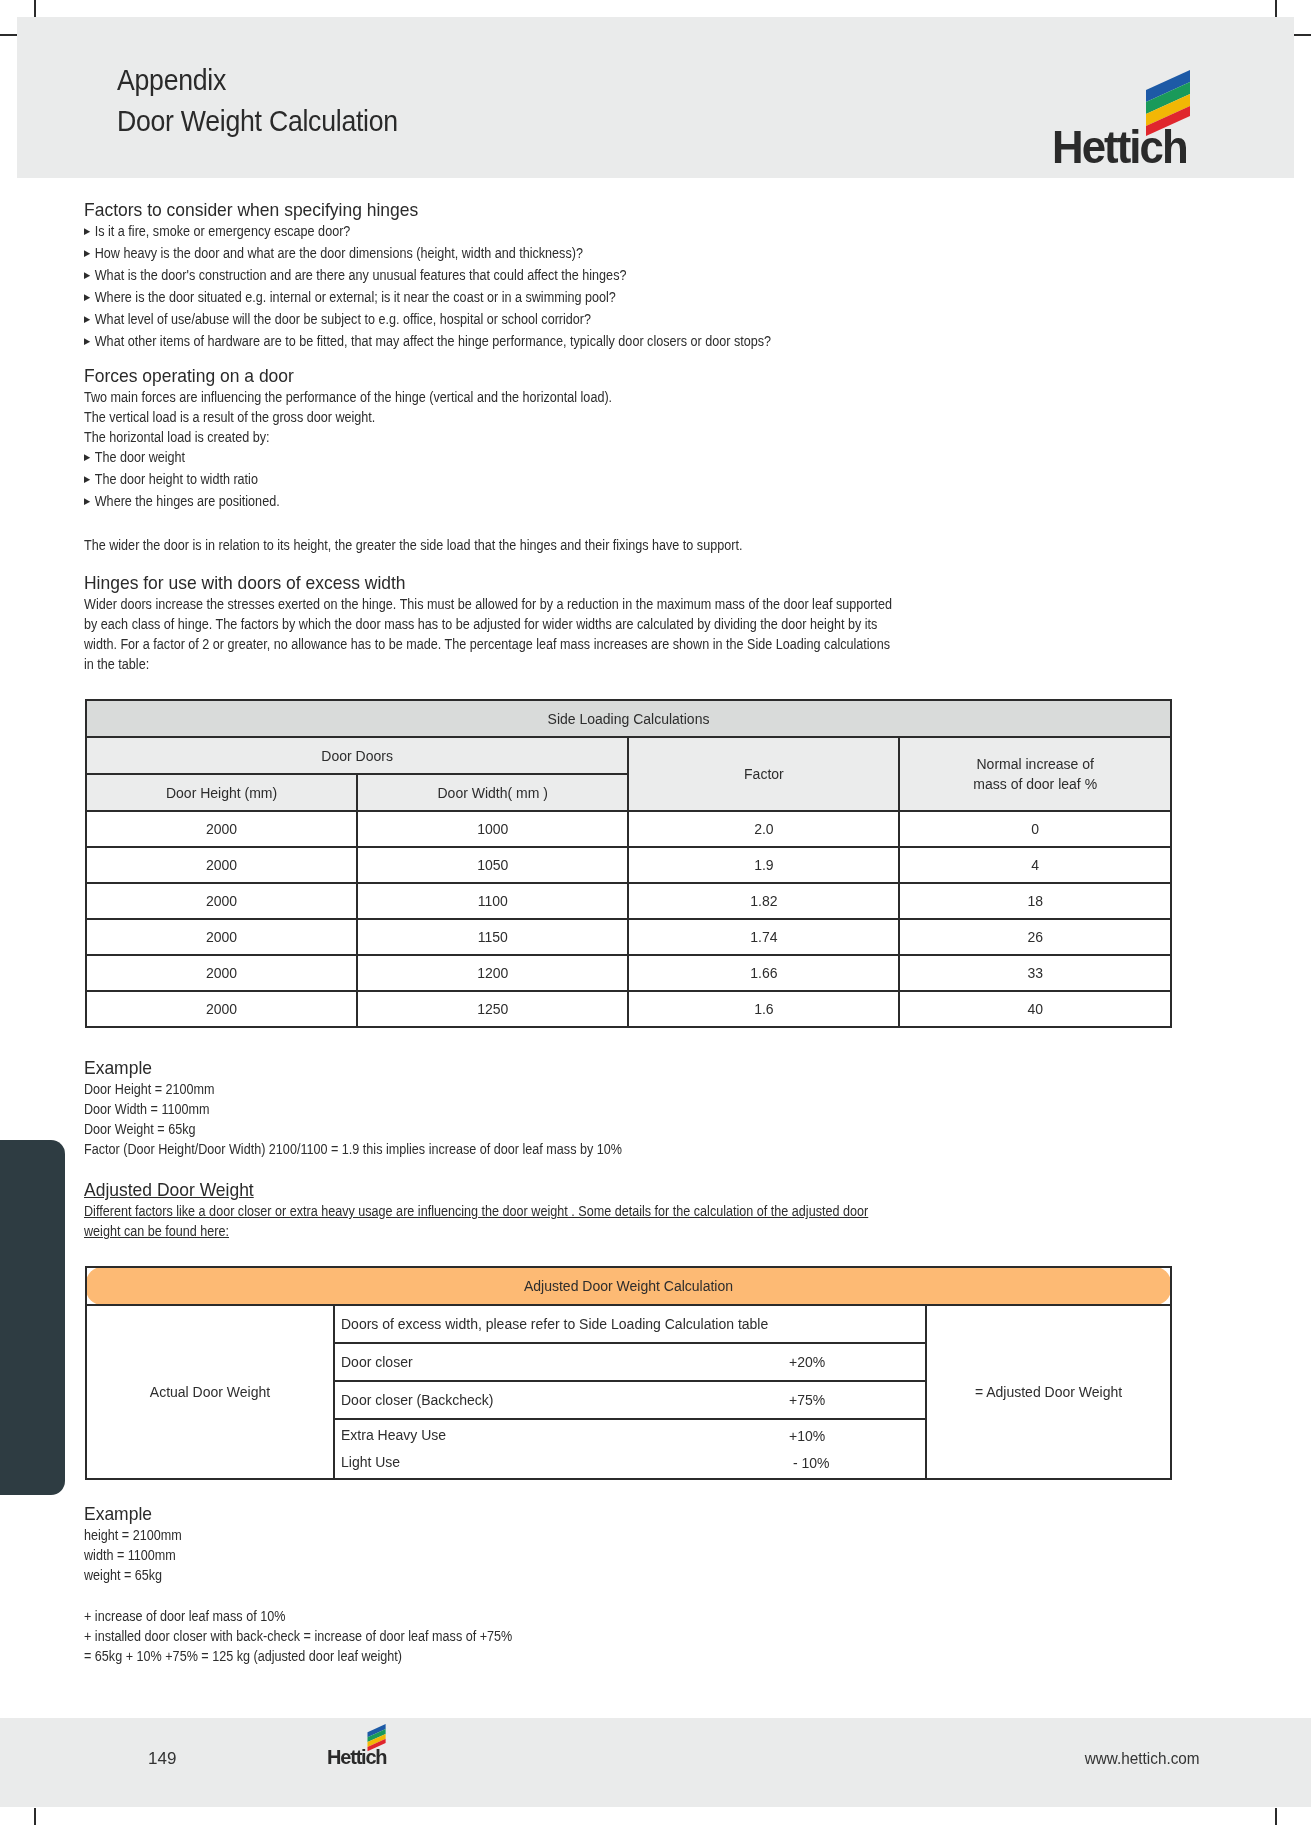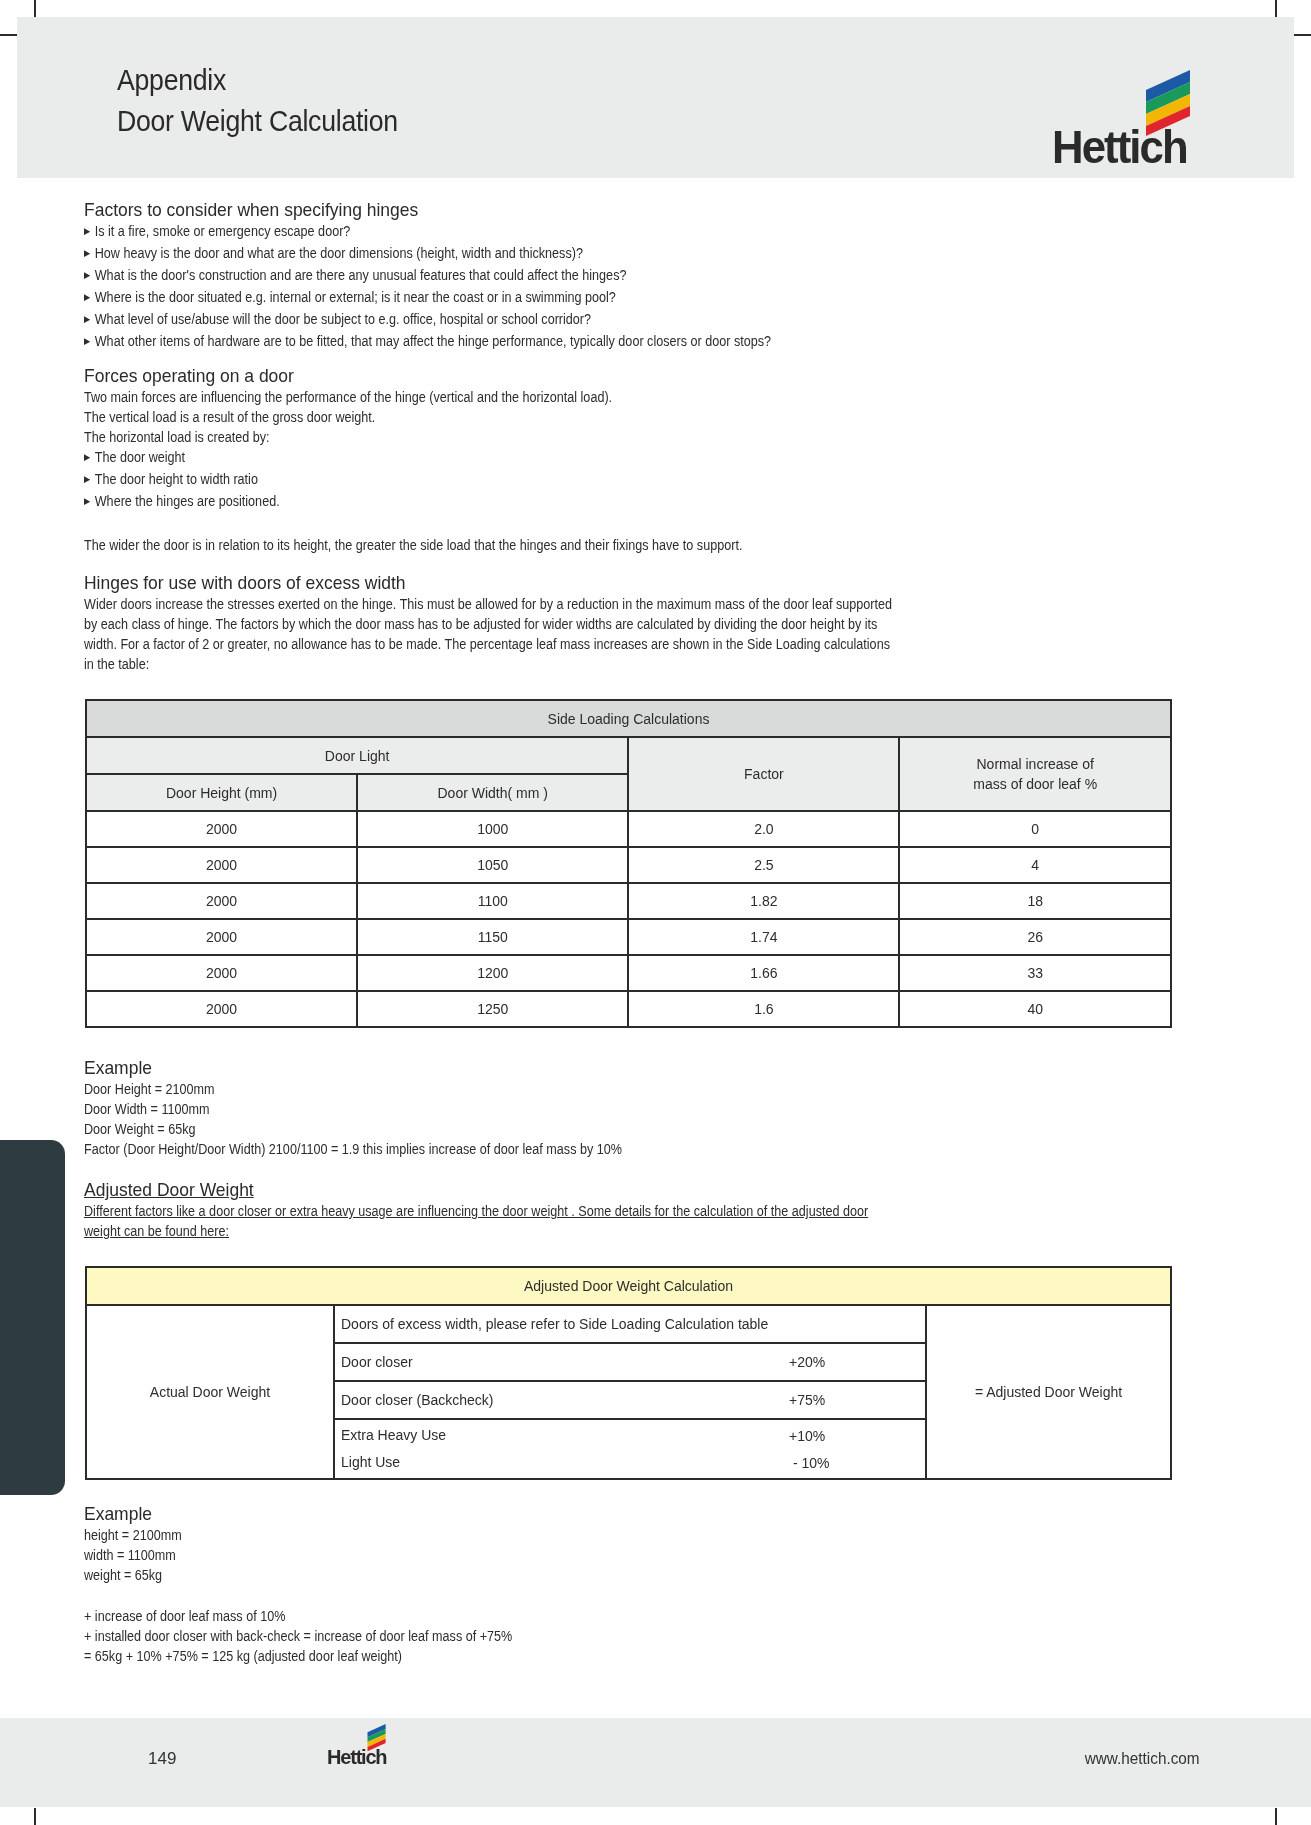--- a/index.html
+++ b/index.html
@@ -16,21 +16,21 @@
   .side-tab { position:absolute; left:0; top:1140px; width:65px; height:355px; background:#2e3c42; border-radius:0 14px 14px 0; }
   .content { position:absolute; left:84px; width:1100px; }
   .h2 { font-size:19px; color:#2a2a2a; margin:0; line-height:23px; transform:scaleX(0.92); transform-origin:left; white-space:nowrap; }
   .p { font-size:14px; line-height:20px; margin:0; transform:scaleX(0.9); transform-origin:left; white-space:nowrap; color:#2d2d2d; }
   .bullet::before { content:"\25B6"; font-size:9px; display:inline-block; margin-right:5px; position:relative; top:-2px; }
   table { border-collapse:collapse; position:absolute; font-size:14px; color:#2d2d2d;padding-left:32px; }
   td, th { border:2.5px solid #2b2b2b; text-align:center; font-weight:normal; padding:0; }
   .t1 th { background:#ebecec; }
   .t1 .cap th { background:#d9dbda; height:35px; }
   .t1 td { height:34px; }
-  .t2 .cap th { background:#fef9c3; height:36px; }
+  .t2 .cap th { background:#fdba74; height:36px;border-radius:16px; }
   .t2 td.mid { text-align:left; padding-left:6px; }
   .pct { position:absolute; left:454px; }
   .footer-num { position:absolute; left:114px; top:1749px; font-size:17px; color:#333;margin-left:34px; }
   .footer-url { position:absolute; right:111px; top:1749px; font-size:17px; color:#333; transform:scaleX(0.9); transform-origin:right; }
 </style>
 </head>
 <body>
 
 <div class="crop" style="left:34px;top:0;width:2px;height:17px;"></div>
 <div class="crop" style="left:0;top:34px;width:17px;height:2px;"></div>
@@ -85,40 +85,40 @@
   <div class="p">width. For a factor of 2 or greater, no allowance has to be made. The percentage leaf mass increases are shown in the Side Loading calculations</div>
   <div class="p">in the table:</div>
 </div>
 
 <table class="t1" style="left:85px;top:699px;width:1087px;">
   <tbody>
       <tr class="cap">
         <th colspan="4">Side Loading Calculations</th>
       </tr>
   <tr>
-    <th colspan="2" style="height:35px;">Door Light</th>
+    <th colspan="2" style="height:35px;">Door Doors</th>
     <th rowspan="2" style="width:270px;margin-top:44px;">Factor</th>
     <th rowspan="2" style="width:270px;">
           <div style="width:140px;margin:16px auto;line-height:20px;">Normal increase of mass of door leaf %</div>
         </th>
   </tr>
   <tr>
     <th style="height:35px;width:270px;">Door Height (mm)</th>
     <th style="width:270px;">Door Width( mm )</th>
   </tr>
   <tr>
         <td>2000</td>
         <td>1000</td>
         <td>2.0</td>
         <td>0</td>
       </tr>
   <tr>
         <td>2000</td>
         <td>1050</td>
-        <td>2.5</td>
+        <td>1.9</td>
         <td>4</td>
       </tr>
   <tr>
         <td>2000</td>
         <td>1100</td>
         <td>1.82</td>
         <td>18</td>
       </tr>
   <tr>
         <td>2000</td>

